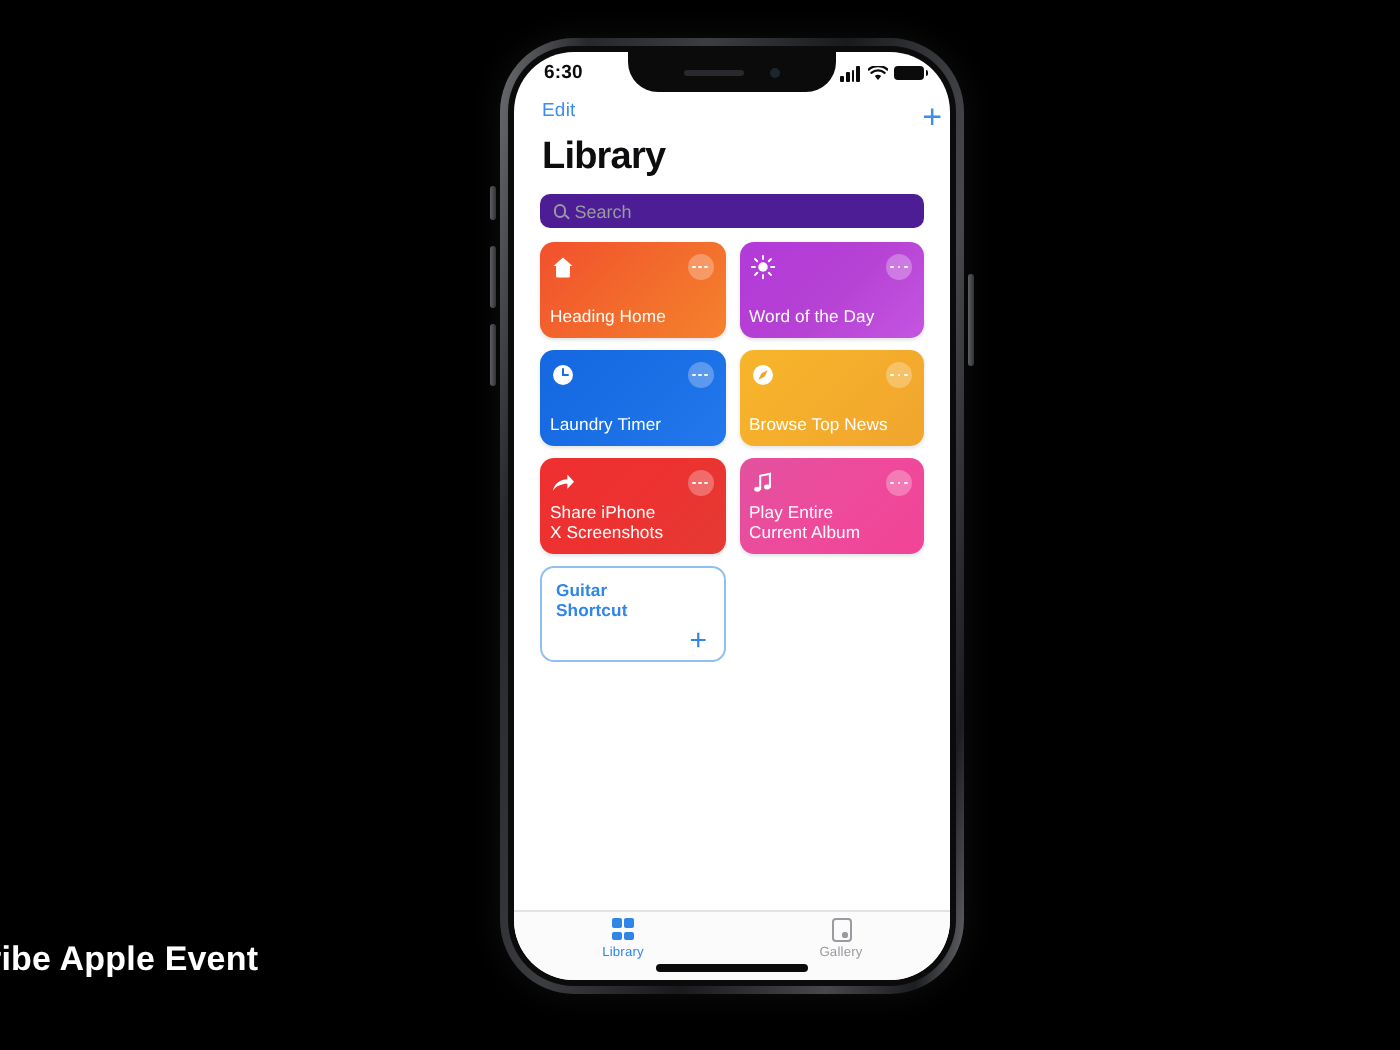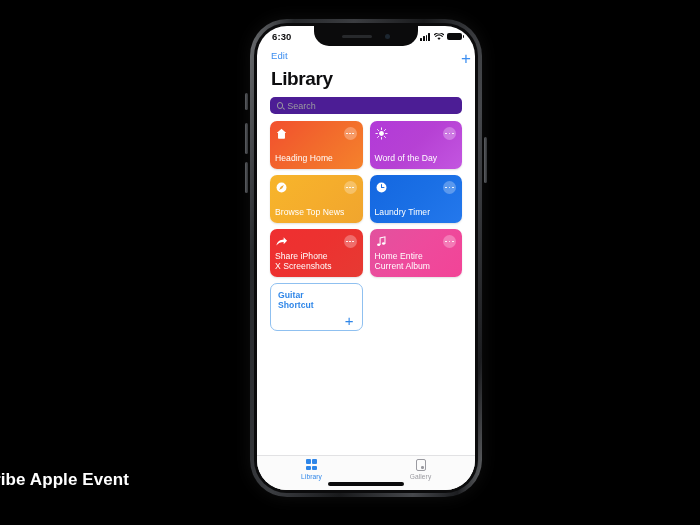--- a/index.html
+++ b/index.html
@@ -316,43 +316,43 @@
             <span class="card-label">Word of the Day</span>
             <div class="dots">
                 <span></span>
                 <span></span>
                 <span></span>
               </div>
           </div>
 
 
 
+          <div class="card" style="background:linear-gradient(135deg,#1467e0 0%,#1a6fe5 50%,#2478ec 100%)">
+            <span class="card-icon">
+              <svg viewBox="0 0 24 24">
+                <circle cx="12" cy="12" r="9.2" fill="#fff"></circle>
+                <path d="M12 6.4V12h4.6" stroke="#1a6fe5" stroke-width="1.9" fill="none" stroke-linecap="round"></path>
+              </svg>
+            </span>
+            <span class="card-label">Laundry Timer</span>
+            <div class="dots">
+                <span></span>
+                <span></span>
+                <span></span>
+              </div>
+          </div>
+
           <div class="card" style="background:linear-gradient(135deg,#f7b52b 0%,#f5ad2c 50%,#f0a52e 100%)">
             <span class="card-icon">
               <svg viewBox="0 0 24 24">
                 <circle cx="12" cy="12" r="9.2" fill="#fff"></circle>
                 <path d="M16.4 7.6 10.6 10.4 7.6 16.4 13.4 13.6Z" fill="#f0a52e"></path>
               </svg>
             </span>
             <span class="card-label">Browse Top News</span>
-            <div class="dots">
-                <span></span>
-                <span></span>
-                <span></span>
-              </div>
-          </div>
-
-          <div class="card" style="background:linear-gradient(135deg,#1467e0 0%,#1a6fe5 50%,#2478ec 100%)">
-            <span class="card-icon">
-              <svg viewBox="0 0 24 24">
-                <circle cx="12" cy="12" r="9.2" fill="#fff"></circle>
-                <path d="M12 6.4V12h4.6" stroke="#1a6fe5" stroke-width="1.9" fill="none" stroke-linecap="round"></path>
-              </svg>
-            </span>
-            <span class="card-label">Laundry Timer</span>
             <div class="dots">
                 <span></span>
                 <span></span>
                 <span></span>
               </div>
           </div>
 
           <div class="card" style="background:linear-gradient(135deg,#ef2f30 0%,#ec3230 50%,#e63a33 100%)">
             <span class="card-icon">
               <svg viewBox="0 0 24 24">
@@ -369,21 +369,21 @@
           </div>
 
           <div class="card" style="background:linear-gradient(135deg,#e2529e 0%,#ee4a9c 50%,#f24497 100%)">
             <span class="card-icon">
               <svg viewBox="0 0 24 24">
                 <path d="M9.4 17.6V5.4l9-2v12.2" stroke="#fff" stroke-width="1.9" fill="none" stroke-linecap="round"></path>
                 <ellipse cx="6.8" cy="17.8" rx="2.9" ry="2.3" fill="#fff"></ellipse>
                 <ellipse cx="15.8" cy="15.6" rx="2.9" ry="2.3" fill="#fff"></ellipse>
               </svg>
             </span>
-            <span class="card-label" style="white-space:pre-line">Home Entire
+            <span class="card-label" style="white-space:pre-line">Play Entire
 Current Album</span>
             <div class="dots">
                 <span></span>
                 <span></span>
                 <span></span>
               </div>
           </div>
 
           <div class="create-card">
             <div class="create-label" style="white-space:pre-line">Guitar

